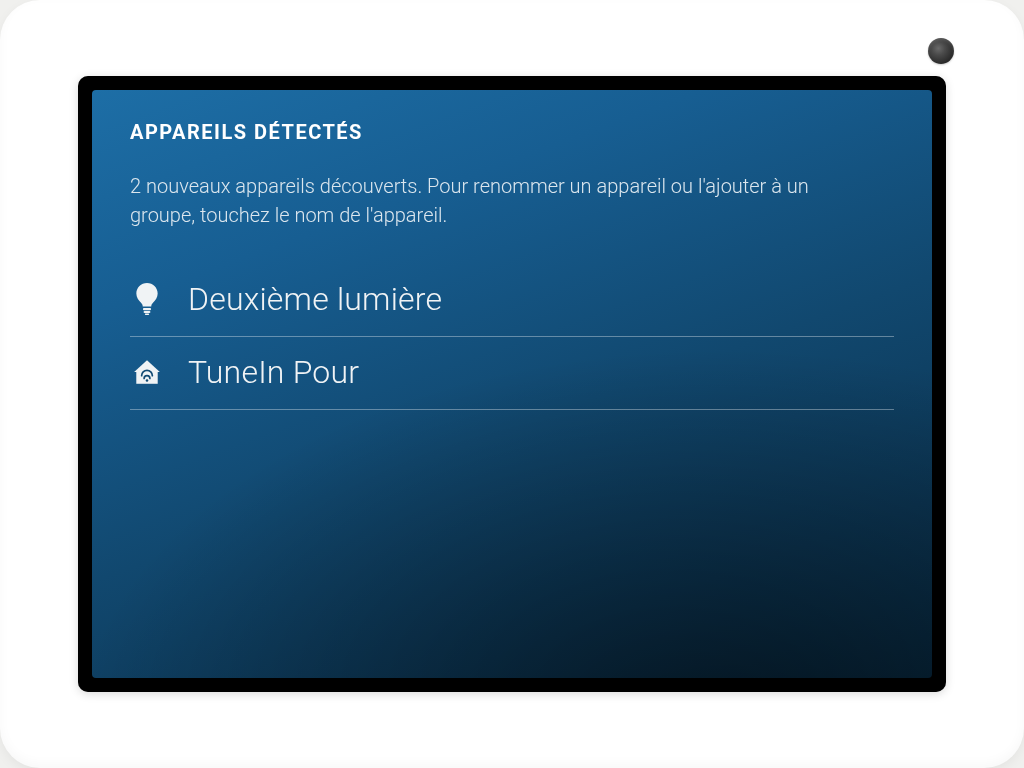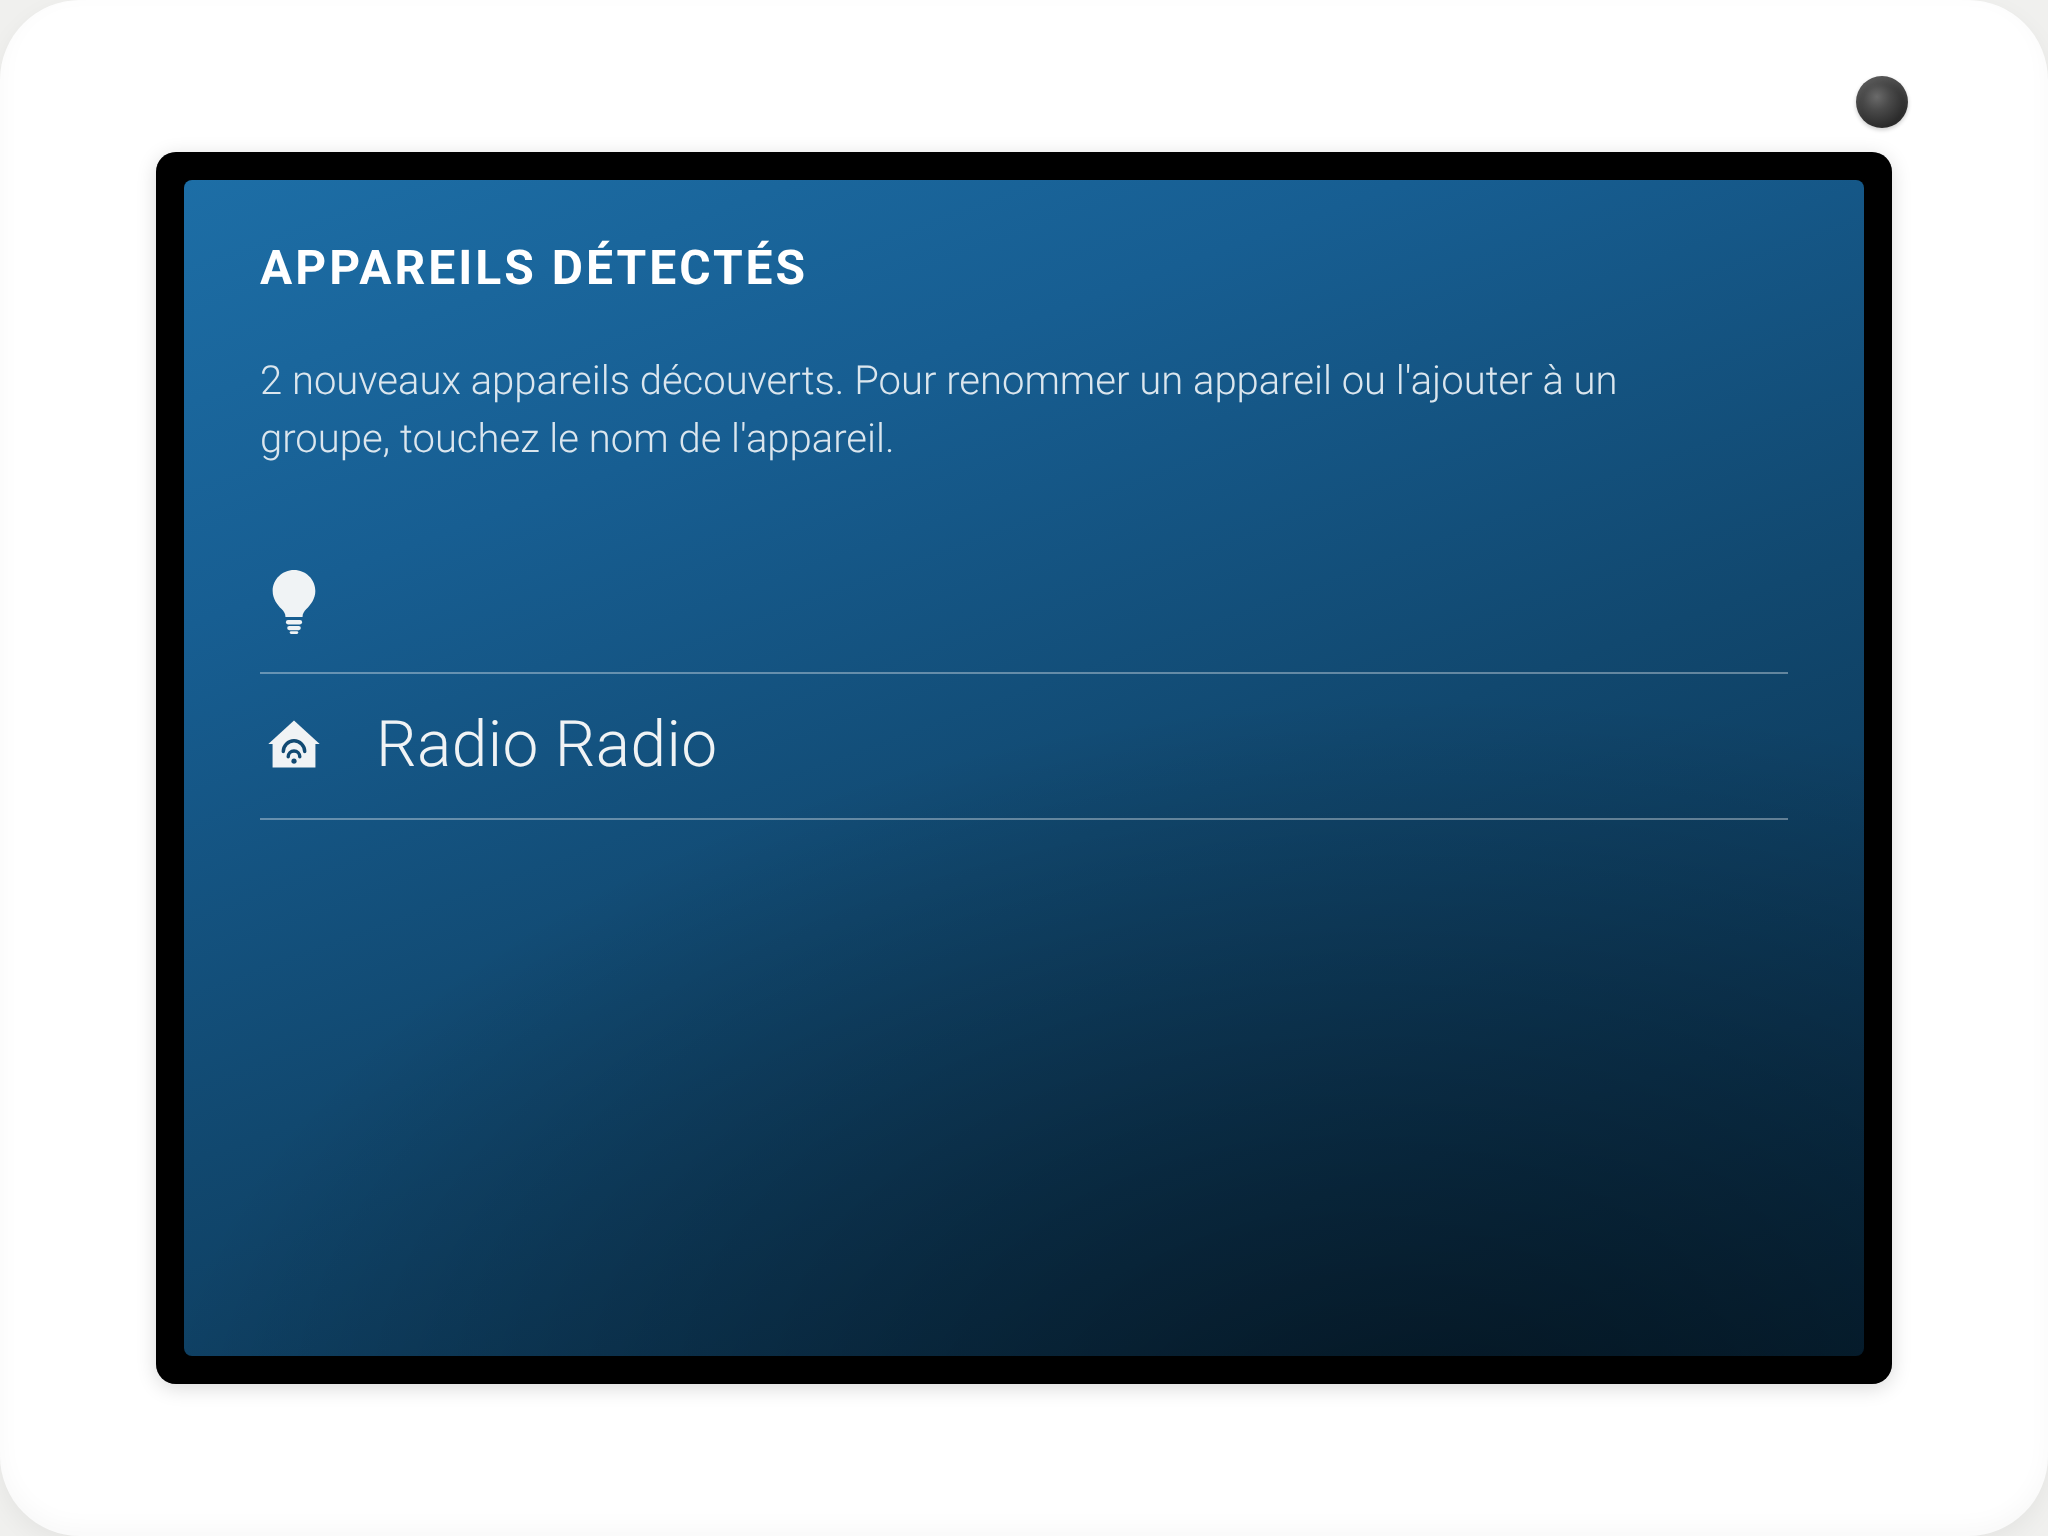--- a/index.html
+++ b/index.html
@@ -54,21 +54,21 @@
       linear-gradient(160deg, #1d6ea6 0%, #175e92 25%, #11486f 55%, #0c3756 80%, #082a42 100%);
     border-radius: 4px;
     color: #e9eef2;
     padding: 30px 38px;
     box-sizing: border-box;
     position: relative;
     overflow: hidden;
   }
 
   .page-title {
-    font-size: 24px;
+    font-size: 20px;
     font-weight: 700;
     letter-spacing: 1.5px;
     color: #ffffff;
     margin-bottom: 28px;
   }
 
   .description {
     font-size: 20px;
     line-height: 1.45;
     color: #dbe6ee;
@@ -128,32 +128,33 @@
 
         <div class="device-item">
           <span class="icon">
             <svg viewBox="0 0 24 30" width="26" height="32">
               <path d="M12 0 C6.5 0 2 4.4 2 9.8 C2 13.6 4.2 16.2 6.2 18.3 C7.3 19.5 8 20.4 8 22 L16 22 C16 20.4 16.7 19.5 17.8 18.3 C19.8 16.2 22 13.6 22 9.8 C22 4.4 17.5 0 12 0 Z"></path>
               <rect x="8.2" y="23.4" width="7.6" height="2.1" rx="1"></rect>
               <rect x="8.8" y="26.2" width="6.4" height="2" rx="1"></rect>
               <rect x="10" y="28.7" width="4" height="1.3" rx="0.65"></rect>
             </svg>
           </span>
+          <span class="device-label">Deuxième lumière</span>
         </div>
 
         <div class="device-item">
           <span class="icon">
             <svg viewBox="0 0 28 26" width="30" height="28">
               <path d="M14 2 L26 13 L2 13 Z"></path>
               <path d="M4 13 L24 13 L24 24 L4 24 Z"></path>
               <path d="M9 16.5 A5 5 0 0 1 19 16.5" stroke="#114a73" stroke-width="1.6" fill="none" stroke-linecap="round"></path>
               <path d="M11.3 19 A2.7 2.7 0 0 1 16.7 19" stroke="#114a73" stroke-width="1.6" fill="none" stroke-linecap="round"></path>
               <circle cx="14" cy="21" r="1.2" fill="#114a73"></circle>
             </svg>
           </span>
-          <span class="device-label">Radio Radio</span>
+          <span class="device-label">TuneIn Pour</span>
         </div>
 
       </div>
 
     </div>
   </div>
 </div>
 
 </body></html>

